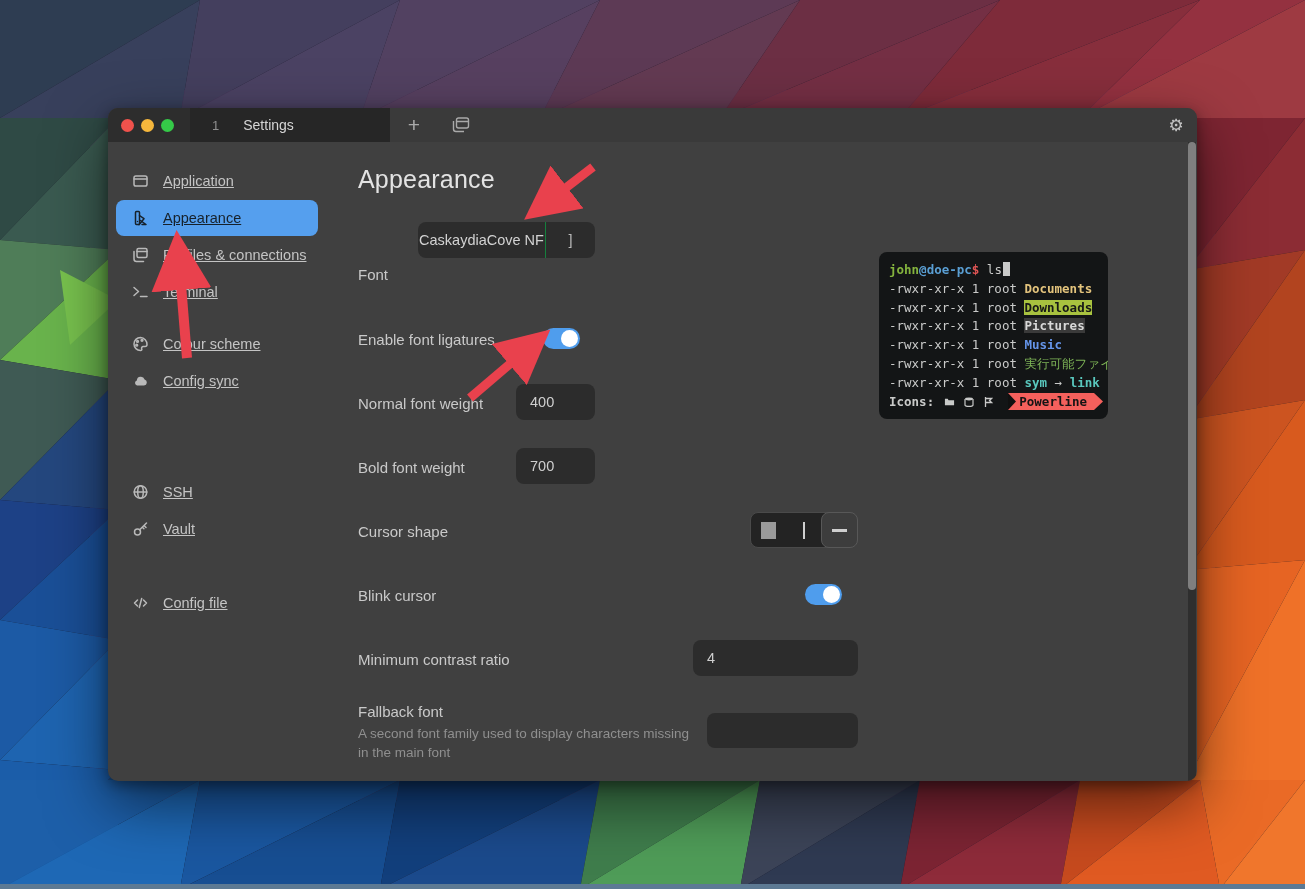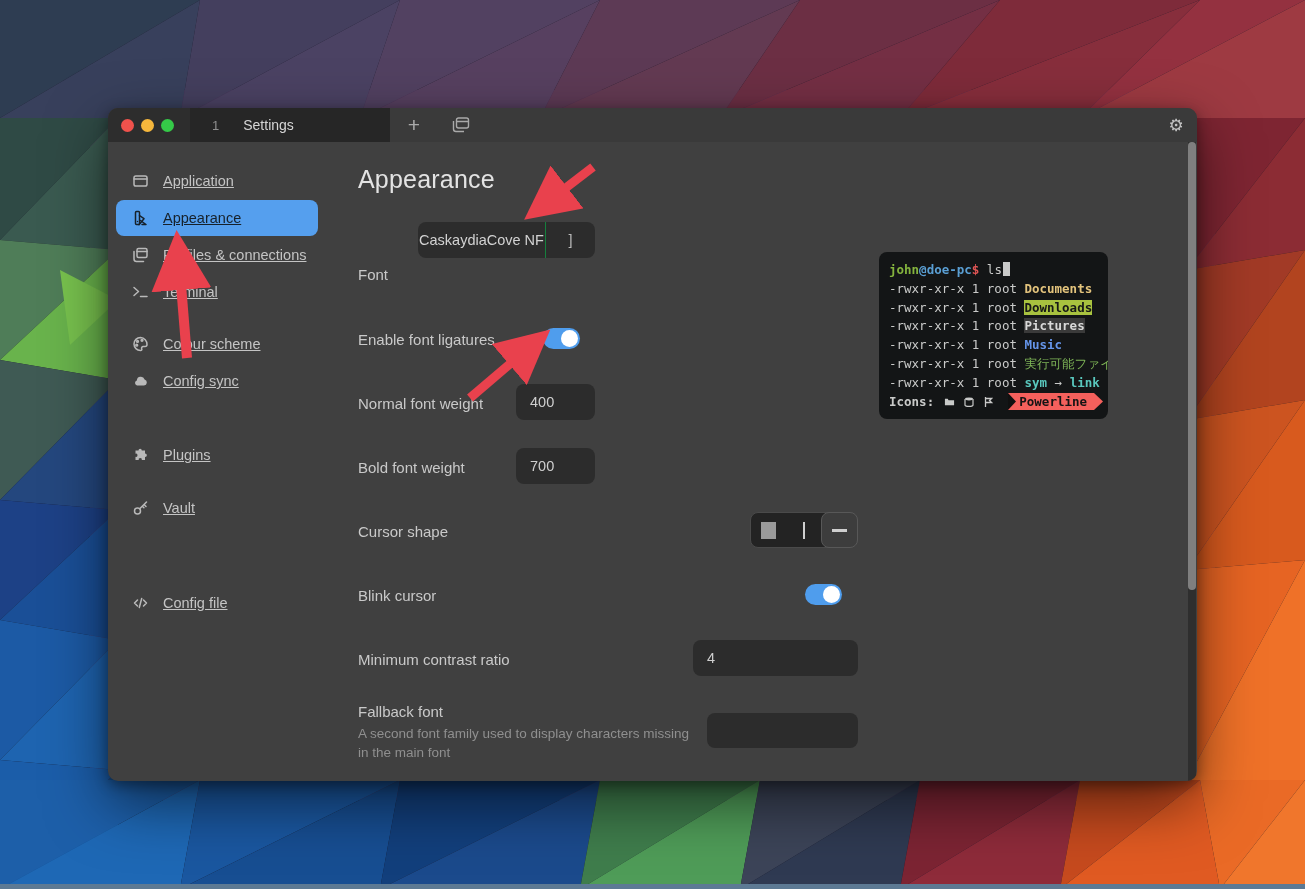--- a/index.html
+++ b/index.html
@@ -232,29 +232,31 @@
         <span>Colour scheme</span>
       </div>
       <div class="side-item" style="top:221px">
         <span class="s-icon">
           <svg width="17" height="16" viewBox="0 0 16 16">
               <path d="M4.5 12.5h7a3 3 0 0 0 .6-5.9 4 4 0 0 0-7.8.9A2.6 2.6 0 0 0 4.5 12.5z" fill="#b9b9b9" stroke="none"></path>
             </svg>
           </span>
         <span>Config sync</span>
       </div>
-      <div class="side-item" style="top:295px">
-        <span class="s-icon">
-          <svg width="17" height="16" viewBox="0 0 16 16">
-              <path d="M6 3.5h-3v3.2a1.6 1.6 0 1 1 0 3.1v3.2h3.2a1.6 1.6 0 1 1 3.1 0h3.2v-3h.1a1.6 1.6 0 1 0 0-3.5h-.1v-3H9.3a1.6 1.6 0 1 0-3.3 0z" fill="#b9b9b9" stroke="none"></path>
-            </svg>
-          </span>
-        <span>Plugins</span>
-      </div>
-      <div class="side-item" style="top:348px">
+      <div class="side-item" style="top:332px">
+        <span class="s-icon">
+          <svg width="17" height="16" viewBox="0 0 16 16">
+              <circle cx="8" cy="8" r="6.3"></circle>
+              <ellipse cx="8" cy="8" rx="2.8" ry="6.3"></ellipse>
+              <path d="M1.7 8h12.6"></path>
+            </svg>
+          </span>
+        <span>SSH</span>
+      </div>
+      <div class="side-item" style="top:369px">
         <span class="s-icon">
           <svg width="17" height="16" viewBox="0 0 16 16">
               <circle cx="5" cy="11" r="3"></circle>
               <path d="M7.2 8.8 14 2 M11.5 4.5 13.5 6.5 M9.8 6.2 11.4 7.8"></path>
             </svg>
           </span>
         <span>Vault</span>
       </div>
       <div class="side-item" style="top:443px">
         <span class="s-icon">

